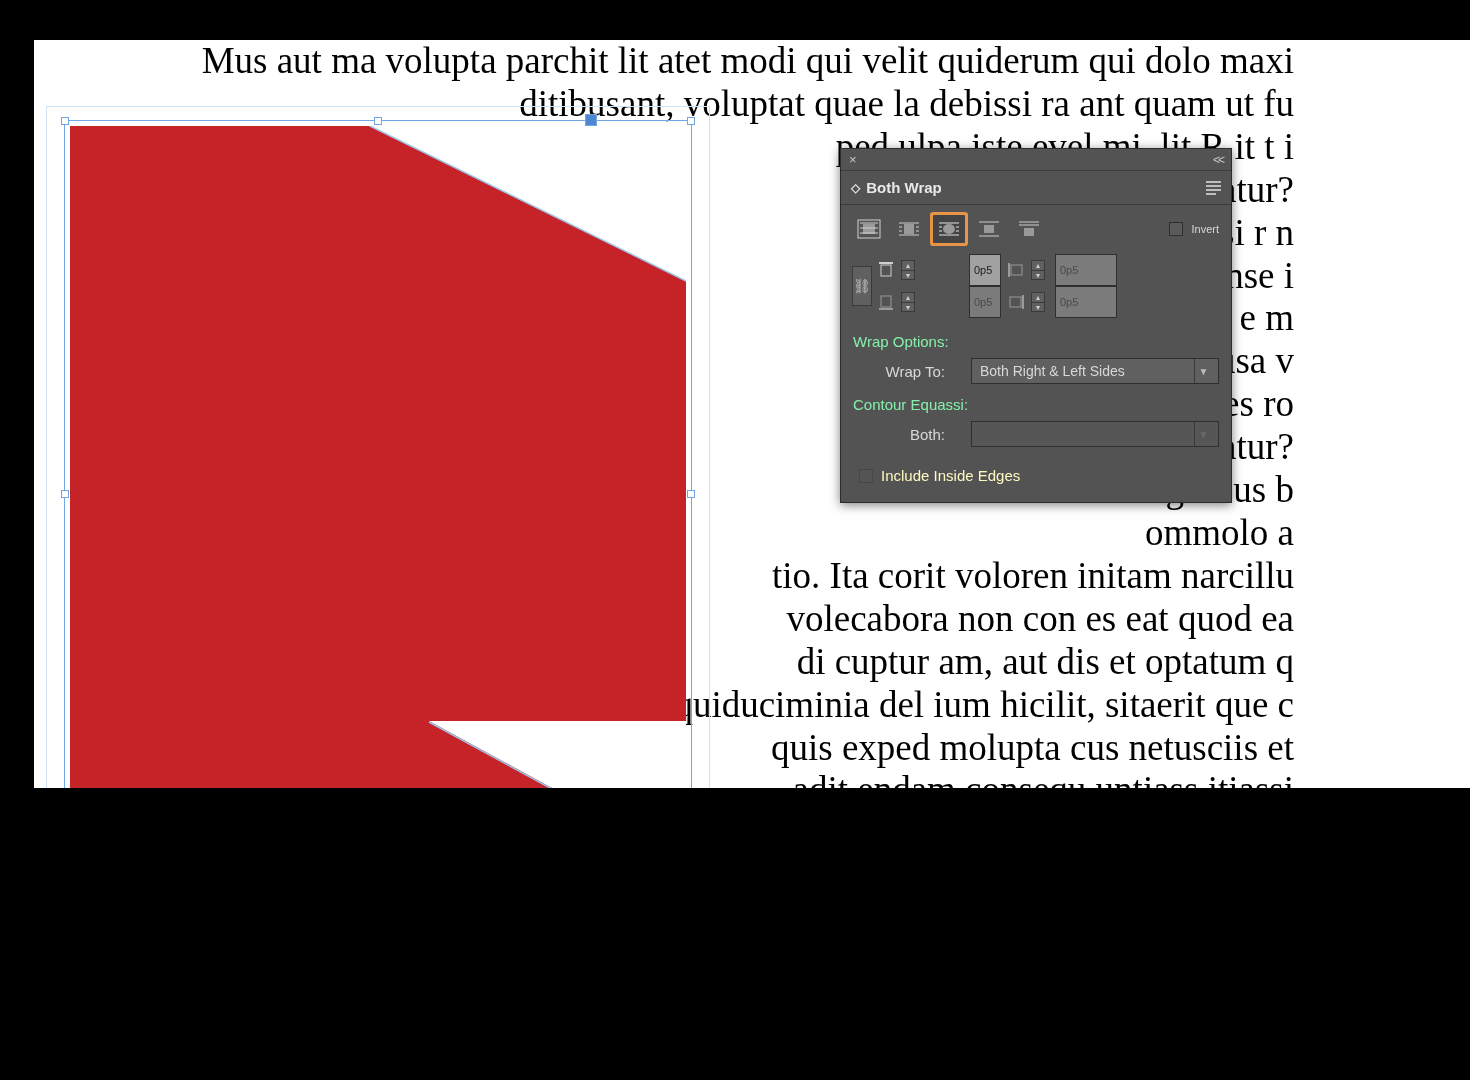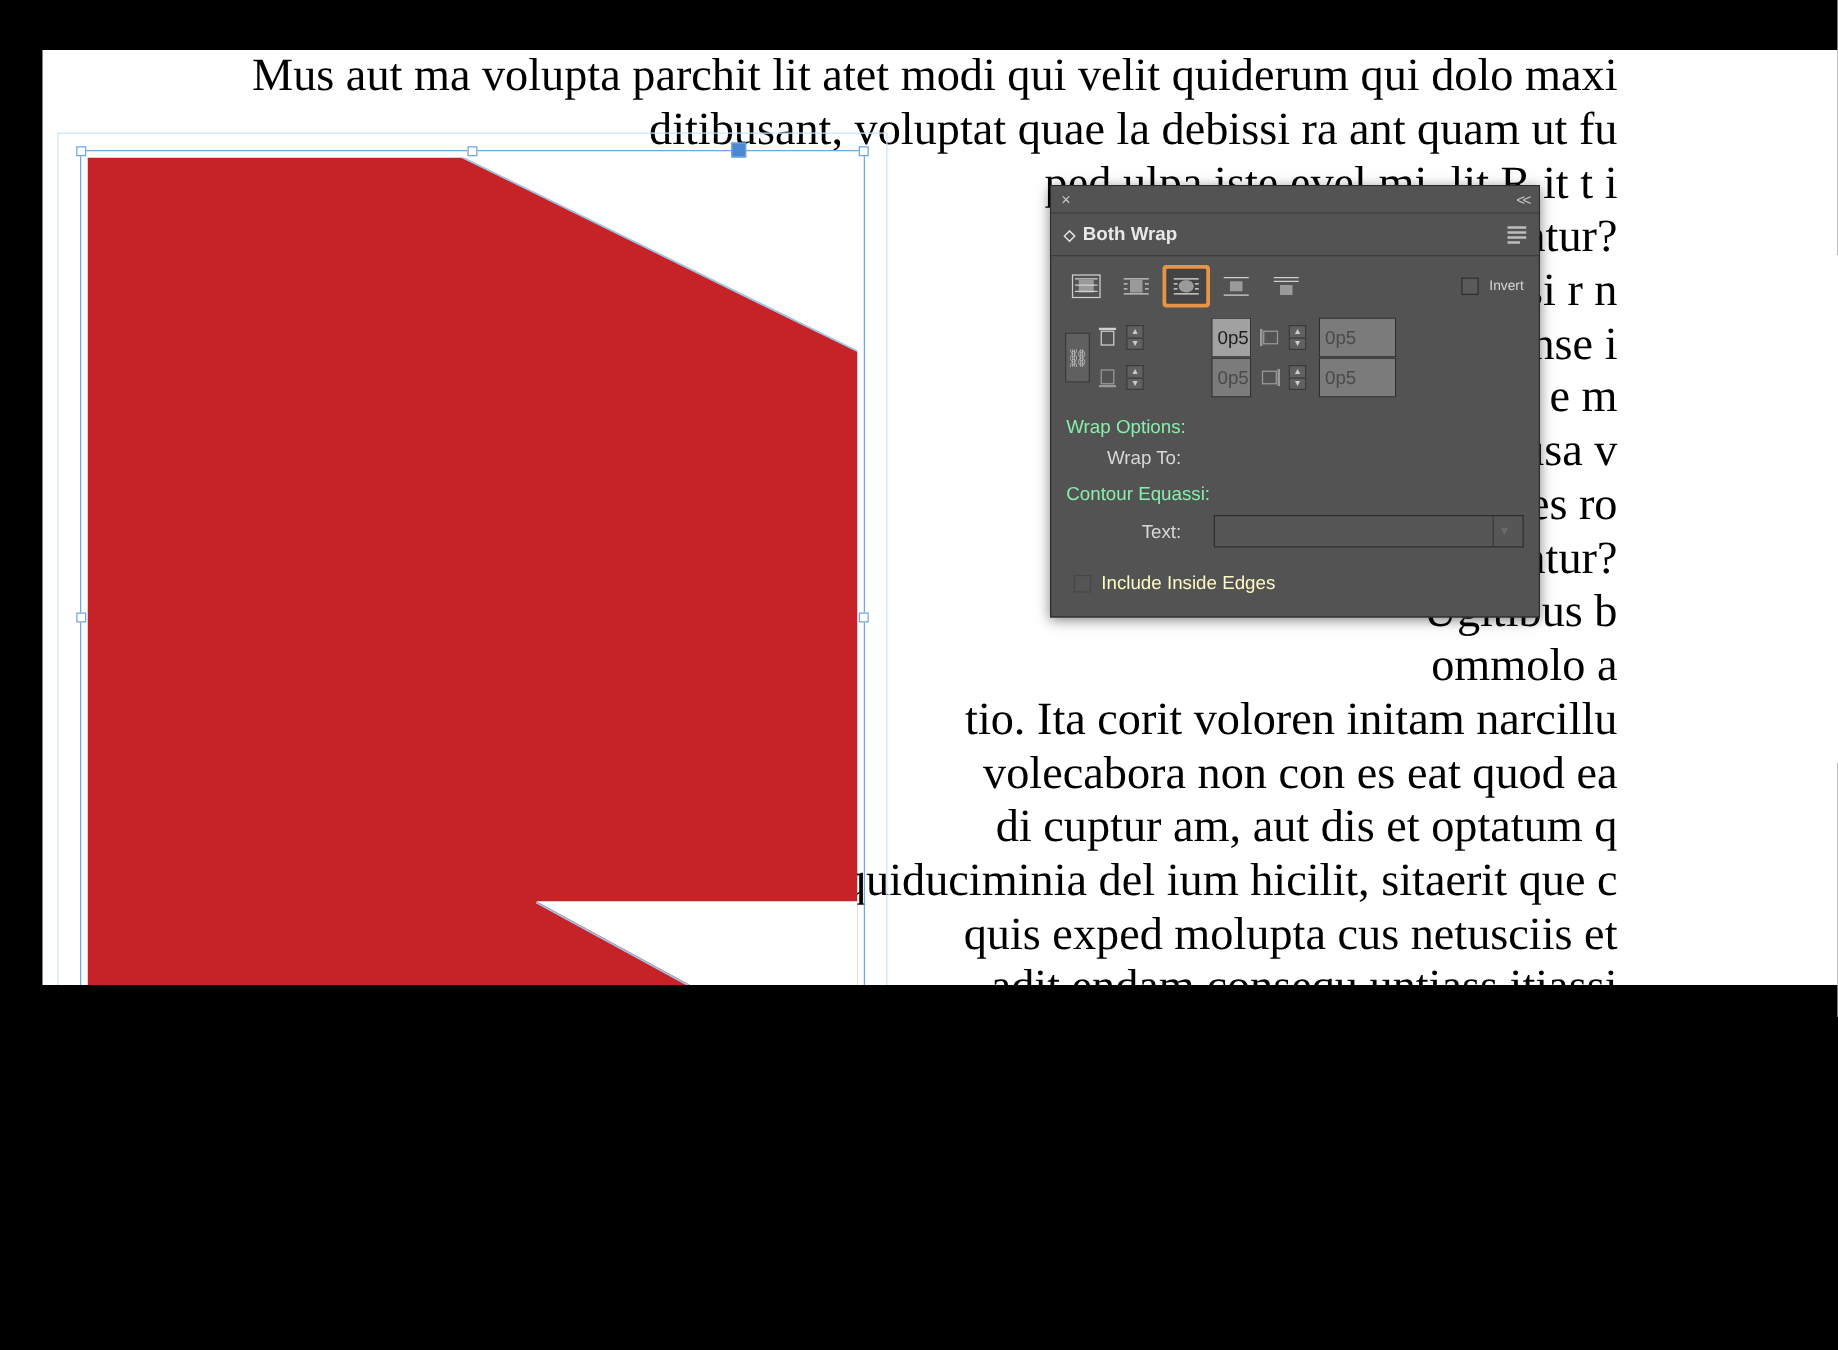--- a/index.html
+++ b/index.html
@@ -182,21 +182,21 @@
     font-size: 7px;
     line-height: 1;
     color: #ccc;
   }
   .spin div:first-child { border-bottom: none; }
   .field {
     height: 32px;
     background: #a1a1a1;
     border: 1px solid #2f2f2f;
     color: #1e1e1e;
-    font-size: 15px;
+    font-size: 11px;
     padding: 0 4px;
     display: flex;
     align-items: center;
   }
   .field.disabled { background: #7b7b7b; color: #4a4a4a; }
   .linkwrap {
     grid-row: 1 / span 2;
     display: flex;
     align-items: center;
     justify-content: center;
@@ -425,25 +425,29 @@
     <div class="spin">
         <div>▲</div>
         <div>▼</div>
       </div>
     <div class="field disabled">0p5</div>
   </div>
 
   <div class="section-label">Wrap Options:</div>
   <div class="form-row">
     <div class="lbl">Wrap To:</div>
+    <div class="select">
+      <span>Both Right &amp; Left Sides</span>
+      <span class="caret">▼</span>
+    </div>
   </div>
 
   <div class="section-label">Contour Equassi:</div>
   <div class="form-row">
-    <div class="lbl">Text:</div>
+    <div class="lbl">Both:</div>
     <div class="select disabled">
       <span></span>
       <span class="caret">▼</span>
     </div>
   </div>
 
   <div class="checkbox-row">
     <div class="chk"></div>
     <span>Include Inside Edges</span>
   </div>

